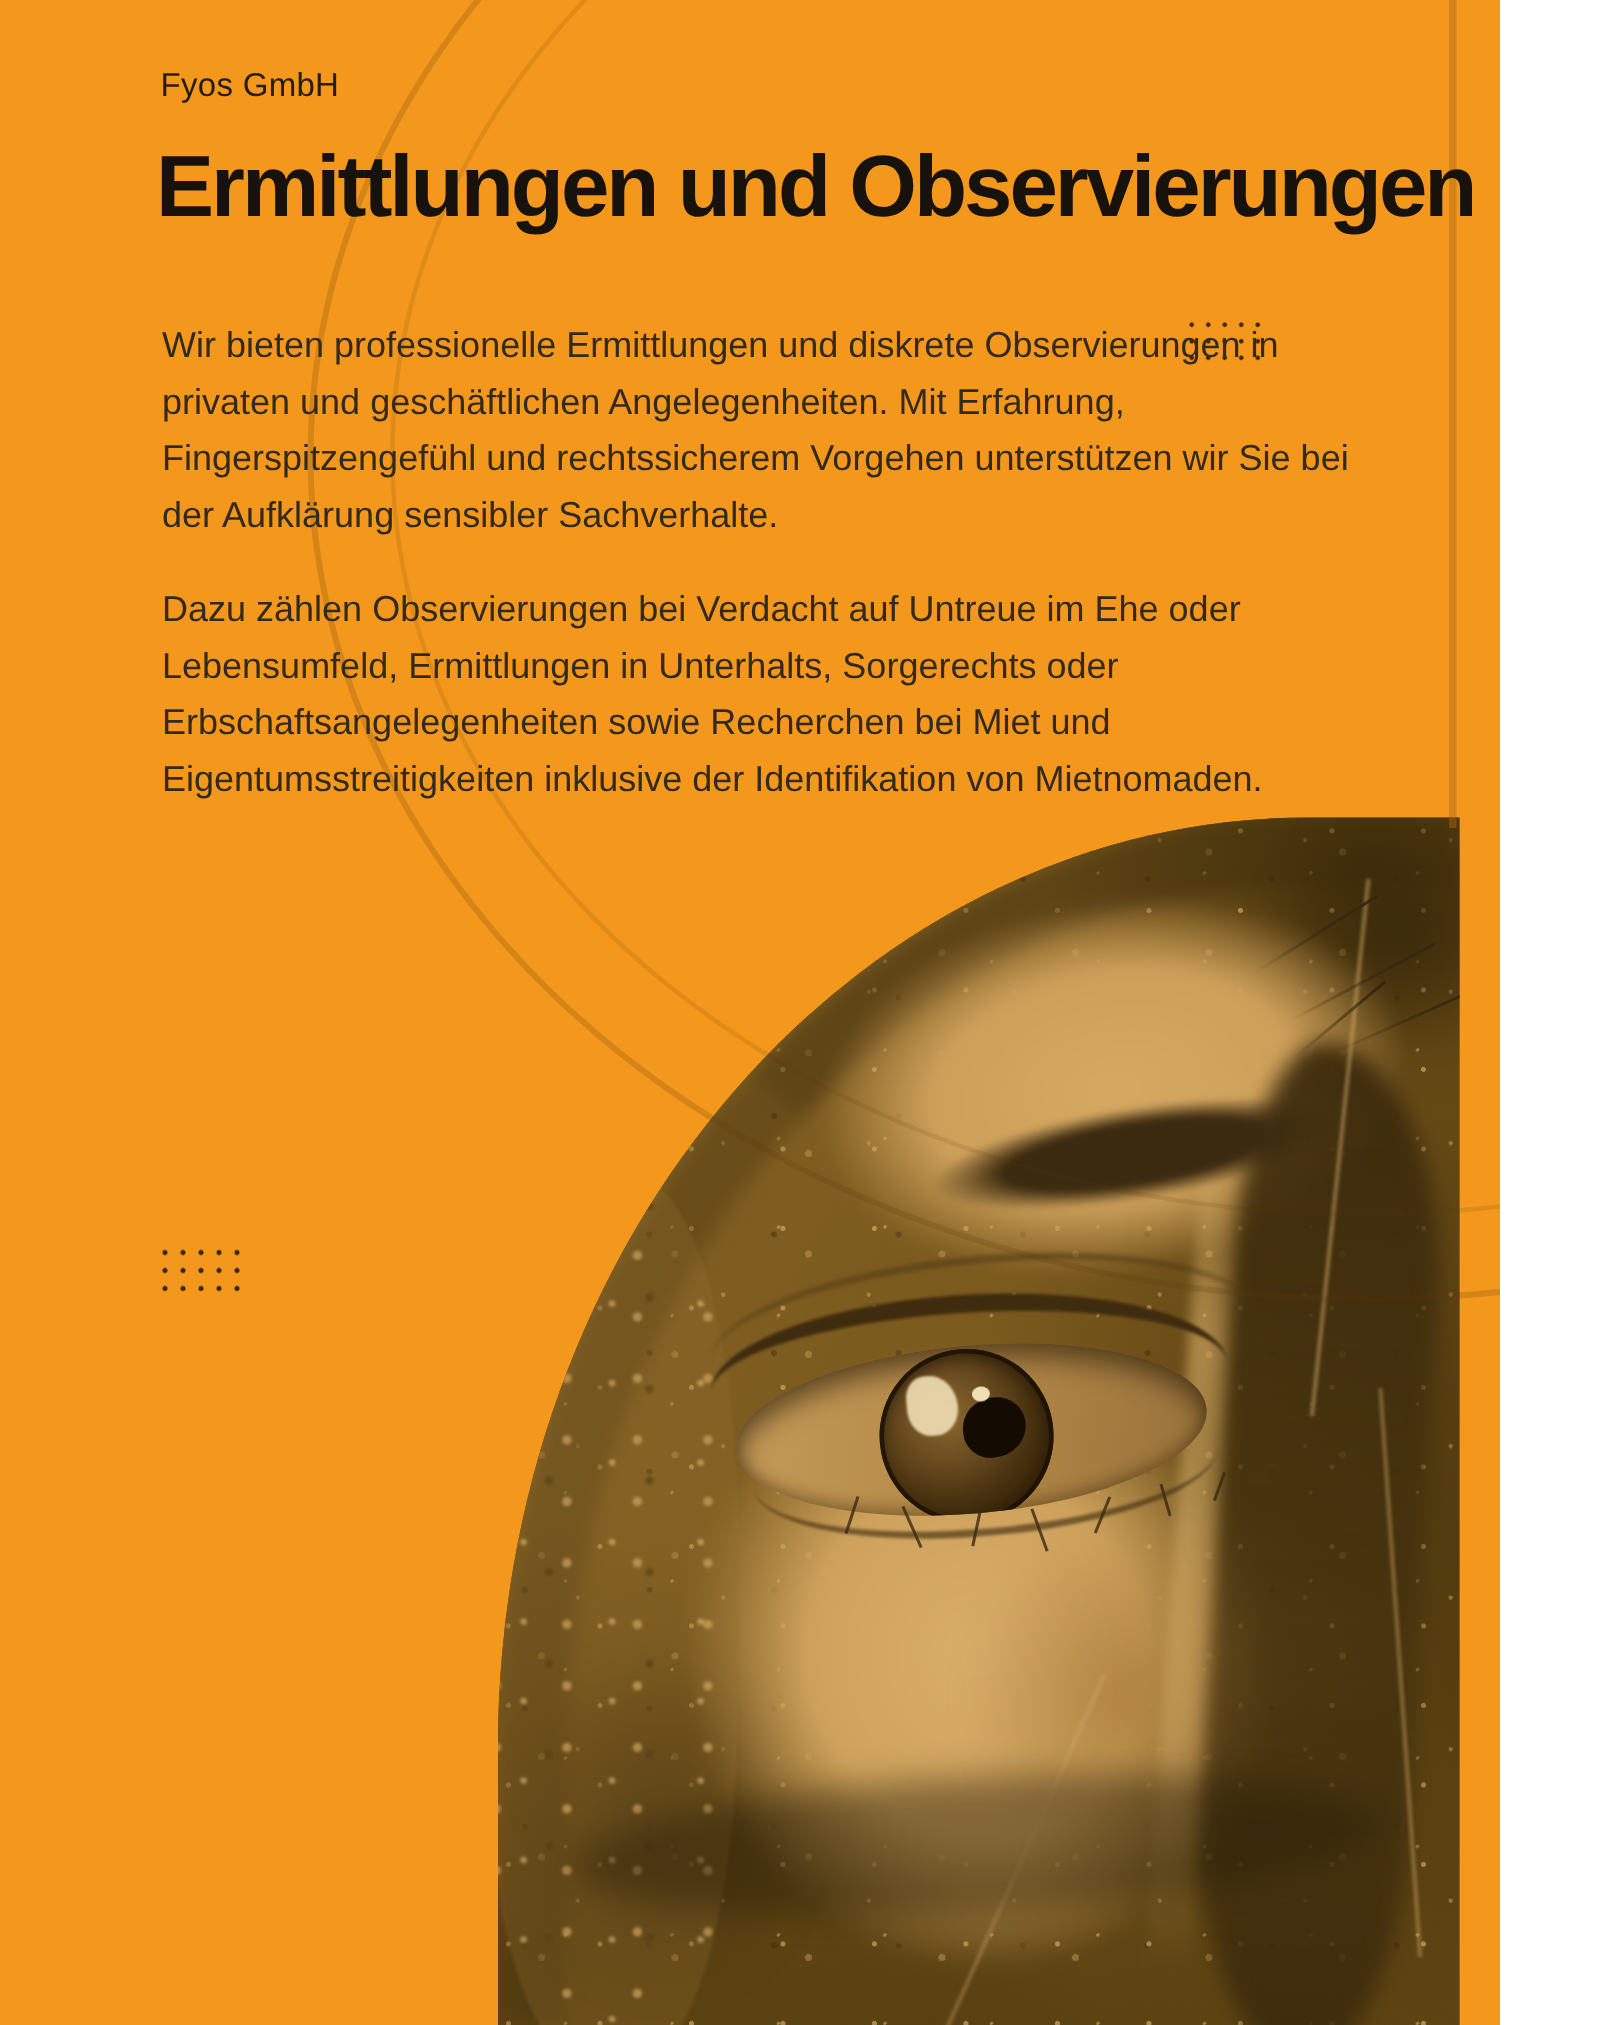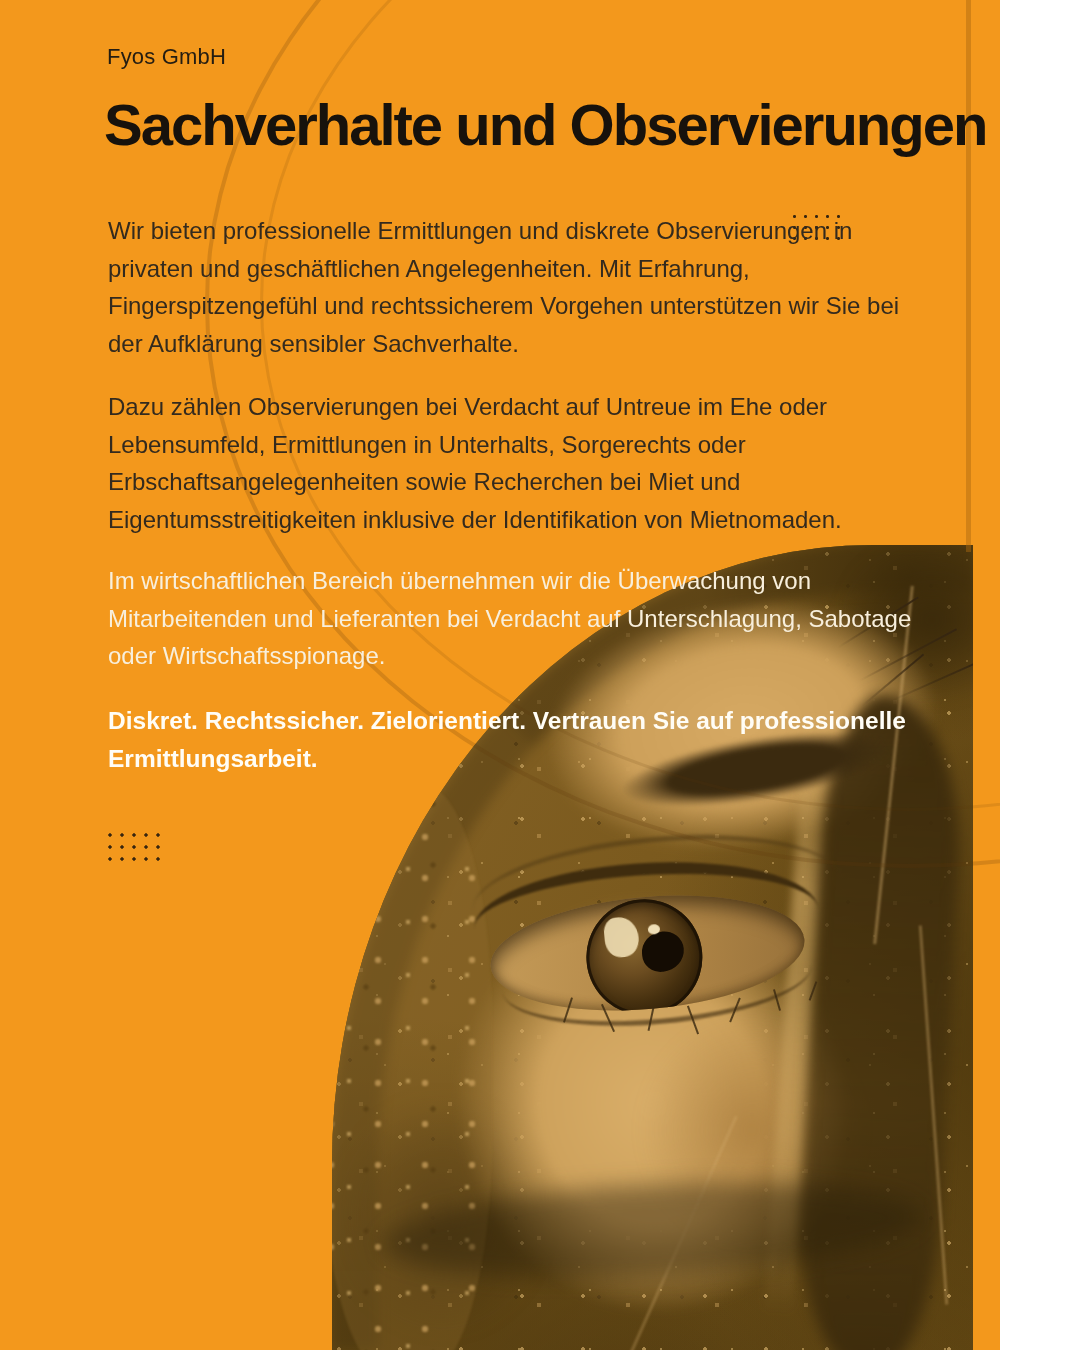--- a/index.html
+++ b/index.html
@@ -153,28 +153,23 @@
     <div class="llash l1"></div>
     <div class="llash l2"></div>
     <div class="llash l3"></div>
     <div class="llash l4"></div>
     <div class="llash l5"></div>
     <div class="llash l6"></div>
     <div class="llash l7"></div>
   </div>
 
   <div class="txt brand">Fyos GmbH</div>
-  <h1 class="txt title" style="margin:0;">Sachverhalte und Observierungen</h1>
+  <h1 class="txt title" style="margin:0;">Ermittlungen und Observierungen</h1>
   <div class="txt para p2">Dazu zählen Observierungen bei Verdacht auf Untreue im Ehe oder
 Lebensumfeld, Ermittlungen in Unterhalts, Sorgerechts oder
 Erbschaftsangelegenheiten sowie Recherchen bei Miet und
 Eigentumsstreitigkeiten inklusive der Identifikation von Mietnomaden.</div>
   <div class="txt para p1">Wir bieten professionelle Ermittlungen und diskrete Observierungen in
 privaten und geschäftlichen Angelegenheiten. Mit Erfahrung,
 Fingerspitzengefühl und rechtssicherem Vorgehen unterstützen wir Sie bei
 der Aufklärung sensibler Sachverhalte.</div>
-  <div class="txt para p3">Im wirtschaftlichen Bereich übernehmen wir die Überwachung von
-Mitarbeitenden und Lieferanten bei Verdacht auf Unterschlagung, Sabotage
-oder Wirtschaftsspionage.</div>
-  <div class="txt highlight">Diskret. Rechtssicher. Zielorientiert. Vertrauen Sie auf professionelle
-Ermittlungsarbeit.</div>
 
 </div>
 
 </body></html>

